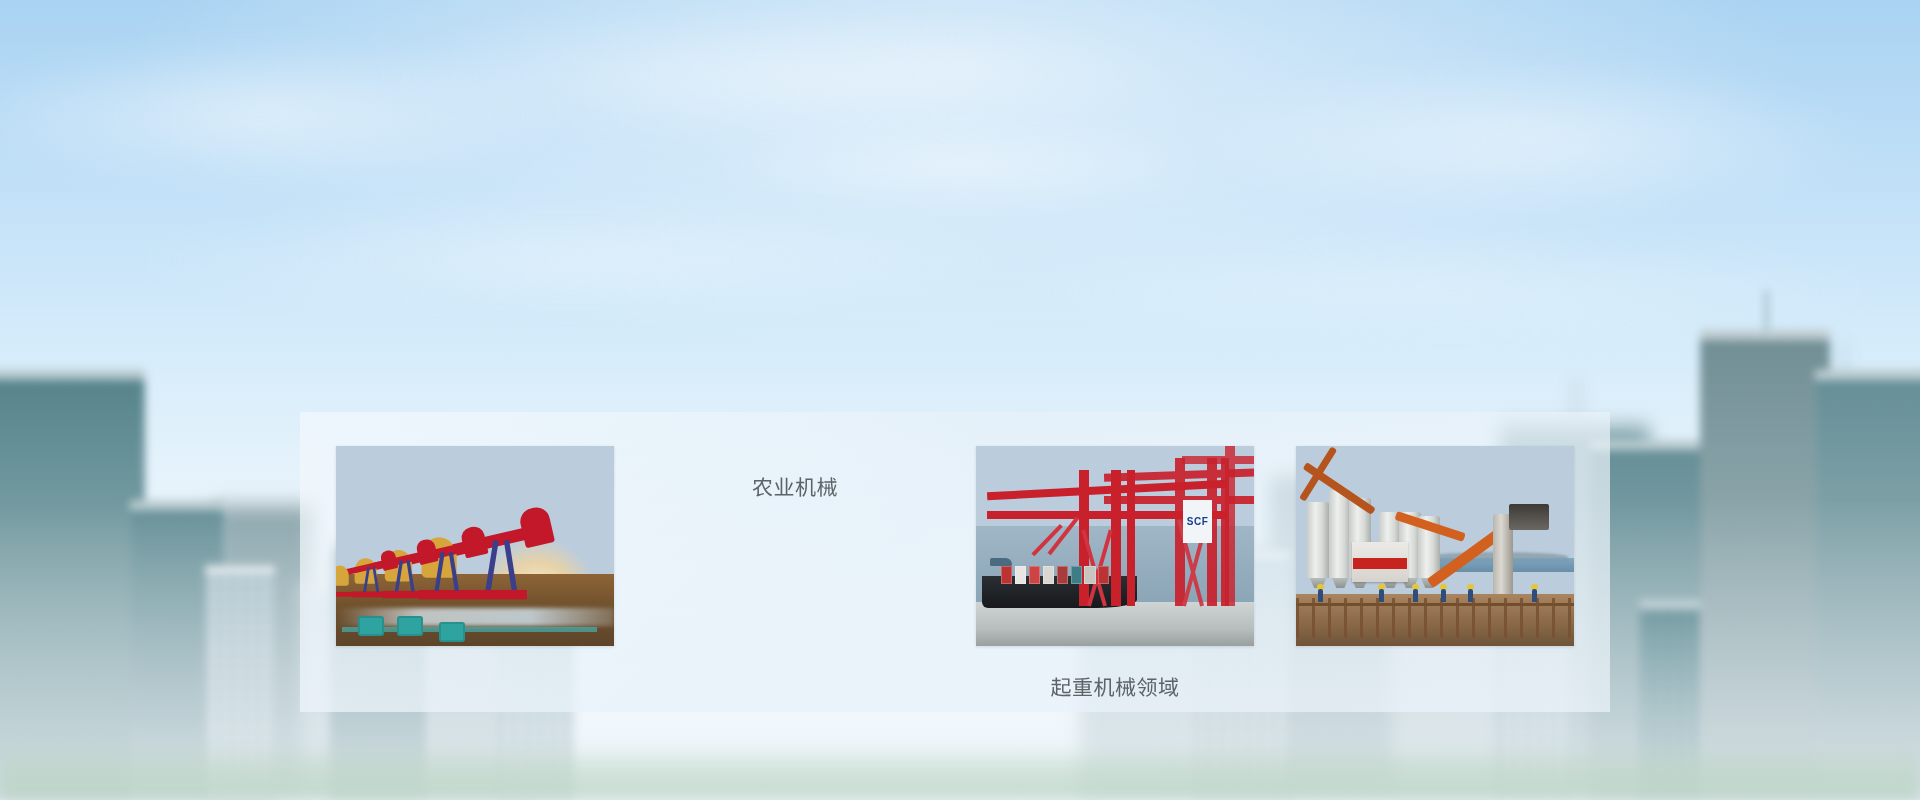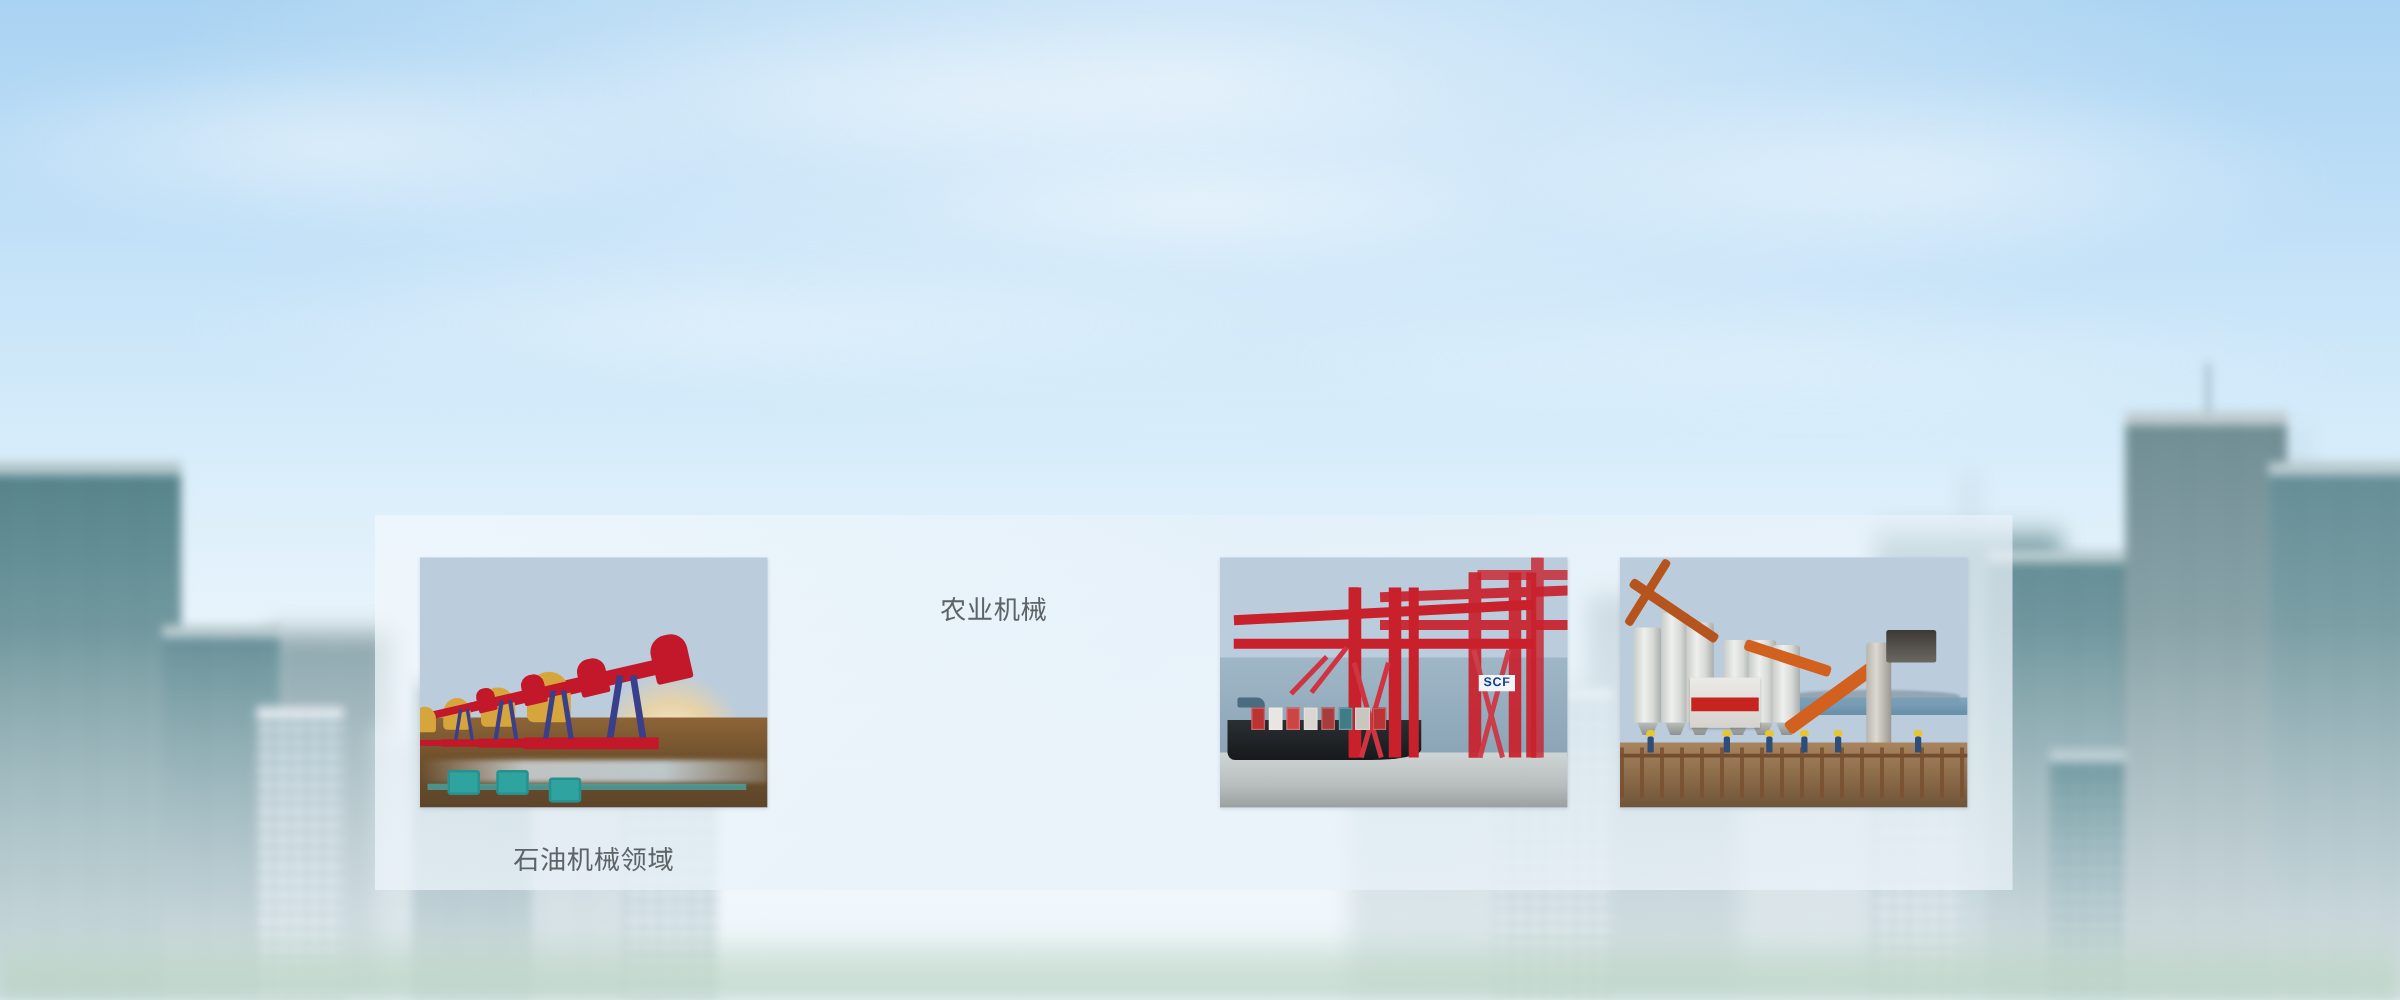--- a/index.html
+++ b/index.html
@@ -172,21 +172,21 @@
   .crane .leg   { position:absolute; bottom:0; width:8px; background:#c9212c; }
   .crane .boom  { position:absolute; width:120%; height:8px; background:#c9212c; }
   .crane .tower { position:absolute; bottom:0; width:10px; background:#c9212c; }
   .crane .diag  { position:absolute; width:4px; background:#d13340; transform-origin:bottom; }
   .port .ship  { position:absolute; left:2%; bottom:19%; width:56%; height:16%;
                  background:linear-gradient(to bottom,#2a2f33 0%, #17191c 100%); border-radius:0 0 26% 6px; }
   .port .cont  { position:absolute; bottom:31%; height:9%; width:4%;
                  box-shadow:0 0 0 1px rgba(255,255,255,.25) inset; }
   .port .boat  { position:absolute; left:5%; top:56%; width:8%; height:4%; background:#4a6b80; border-radius:2px 8px 2px 2px; }
   .port .scf   { position:absolute; right:15%; top:27%; font-size:10px; font-weight:700; color:#15408f; letter-spacing:.5px;
-                 background:#f2f5f8; padding:1px 4px;margin-top:40px; }
+                 background:#f2f5f8; padding:16px 4px; }
 
   
   .pump { background:linear-gradient(to bottom,#b9d3e4 0%, #c9dde9 30%, #d6e4ec 48%, #cfd8d6 62%, #b09b84 76%, #8d7560 100%); }
   .pump .silo { position:absolute; bottom:34%; width:22px;
                 background:linear-gradient(to right,#c9ccc9 0%, #eef0ee 38%, #d6d9d6 70%, #a9aeac 100%);
                 border-radius:3px 3px 0 0; }
   .pump .silo::after { content:""; position:absolute; left:0; right:0; bottom:-10px; height:10px;
                        background:linear-gradient(to bottom,#b9bdba,#8d9290); clip-path:polygon(12% 0,88% 0,68% 100%,32% 100%); }
   .pump .sea  { position:absolute; left:44%; right:0; top:56%; height:7%;
                 background:linear-gradient(to bottom, rgba(120,160,185,.85), rgba(95,135,162,.9)); }
@@ -376,21 +376,20 @@
             <div class="cw"></div>
           <div class="mastL"></div>
             <div class="mastR"></div>
             <div class="base"></div>
         </div>
         <div class="pipe"></div>
         <div class="valve" style="left:8%"></div>
         <div class="valve" style="left:22%"></div>
         <div class="valve" style="left:37%;bottom:2%"></div>
       </div>
-      <div class="caption">石油机械领域</div>
     </div>
 
     <div class="card">
       <div class="caption">农业机械</div>
     </div>
 
     <div class="card">
       <div class="thumb port">
         <div class="water"></div>
         <div class="quay"></div>
@@ -430,20 +429,21 @@
         <div class="cont" style="left:9%;  background:#b33;"></div>
         <div class="cont" style="left:14%; background:#e8e6e2;"></div>
         <div class="cont" style="left:19%; background:#c44;"></div>
         <div class="cont" style="left:24%; background:#dad7d2;"></div>
         <div class="cont" style="left:29%; background:#a83b3b;"></div>
         <div class="cont" style="left:34%; background:#3f7d86;"></div>
         <div class="cont" style="left:39%; background:#c9c5bf;"></div>
         <div class="cont" style="left:44%; background:#b33;"></div>
         <div class="scf">SCF</div>
       </div>
+      <div class="caption">起重机械领域</div>
     </div>
 
     <div class="card">
       <div class="thumb pump">
         <div class="hill"></div>
         <div class="sea"></div>
         <div class="silo" style="left:4%;  height:38%"></div>
         <div class="silo" style="left:12%; height:44%"></div>
         <div class="silo" style="left:19%; height:40%"></div>
         <div class="silo" style="left:30%; height:33%"></div>

